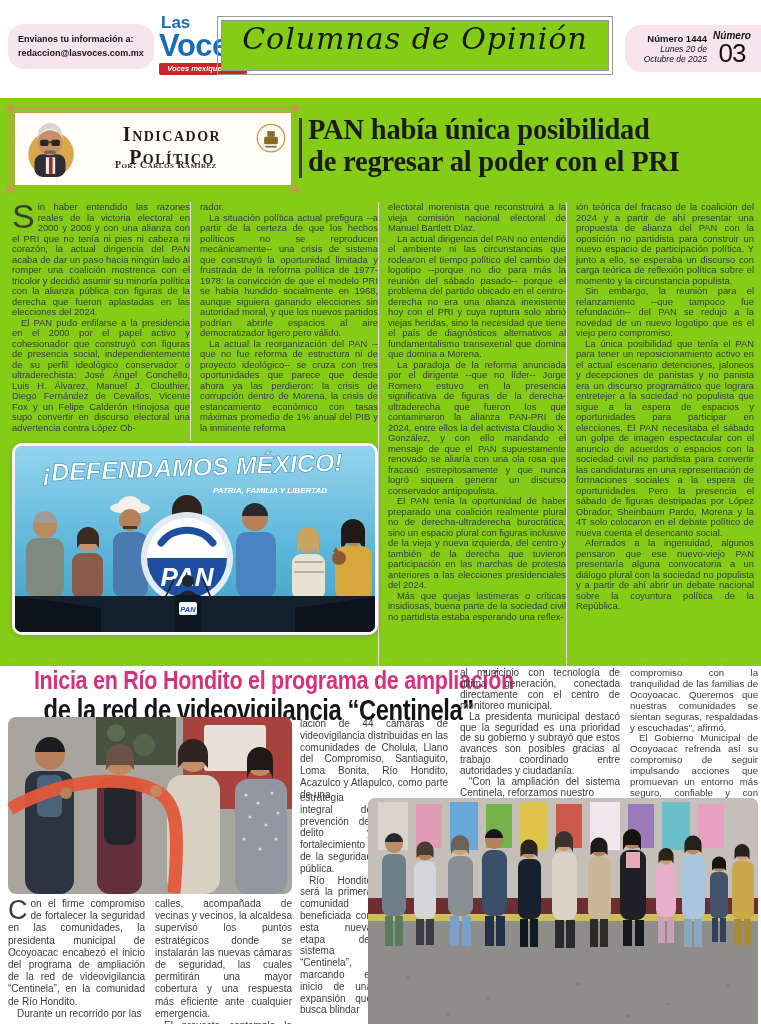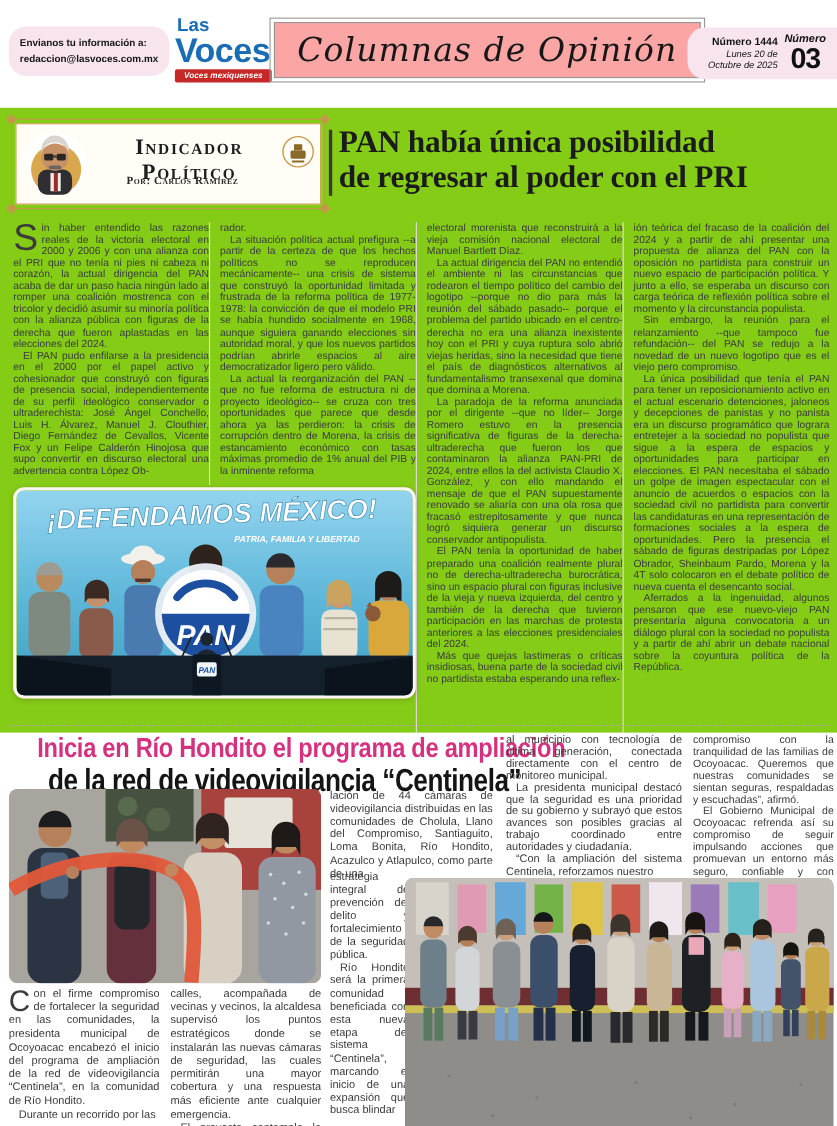--- a/index.html
+++ b/index.html
@@ -10,32 +10,32 @@
   
   .hdr { position:absolute; top:0; left:0; width:761px; height:78px; background:#fff; }
   .contact { position:absolute; left:8px; top:24px; width:146px; background:#f7e4ed;
              border-radius:16px; padding:9px 10px; font-size:9px; font-weight:bold;
              line-height:1.5; color:#141414; }
   .logo { position:absolute; left:159px; top:15px; width:92px; }
   .logo-las { color:#1a6cb5; font-weight:900; font-size:17px; line-height:.95; padding-left:2px; }
   .logo-voces { color:#1a6cb5; font-weight:900; font-size:31px; line-height:.95; letter-spacing:-.5px; }
   .logo-tag { background:#c62828; color:#fff; font-size:7.5px; font-weight:bold; font-style:italic;
               text-align:center; padding:1.5px 3px; border-radius:2px; margin-top:2px; width:88px; }
-  .section-box { position:absolute; left:249px; top:20px; width:388px; height:51px; background:#fca5a5;
+  .section-box { position:absolute; left:221px; top:20px; width:388px; height:51px; background:#84cc16;
                  border:1px solid #979797; outline:1px solid #979797; outline-offset:3px;
-                 display:flex; align-items:center; justify-content:center; }
+                 display:flex; align-items:flex-start; justify-content:center; }
   .section-title { font-family:"DejaVu Serif", serif; font-style:italic; font-size:30px;
                    letter-spacing:1px; color:#171717; }
   .issue-bubble { position:absolute; left:625px; top:25px; width:136px; height:47px;
                   background:#f7e4ed; border-radius:16px 0 0 16px; display:flex; align-items:center; }
   .issue-num { width:82px; text-align:right; font-size:9.5px; font-weight:bold; line-height:1.2; color:#141414; }
   .issue-num .d { font-weight:normal; font-style:italic; font-size:8.5px; }
   .page-block { width:50px; text-align:center; color:#111; }
   .page-label { font-style:italic; font-weight:bold; font-size:10px; line-height:1; }
-  .page-number { font-size:26px; font-weight:700; line-height:.95; letter-spacing:-1px; }
+  .page-number { font-size:26px; font-weight:400; line-height:.95; letter-spacing:-1px; }
 
   
   .a1 { position:absolute; top:78px; left:0; width:761px; height:580px; background:#84cc16;margin-top:20px; }
   .ind-box { position:absolute; left:14px; top:14px; width:278px; height:74px; background:#fffdf6;
              border:1.5px solid #c49a4a; outline:1.5px solid #c49a4a; outline-offset:3px; }
   .ind-corner { position:absolute; width:7px; height:7px; background:#c49a4a; transform:rotate(45deg); }
   .ic-tl { left:-8px; top:-8px; } .ic-tr { right:-8px; top:-8px; }
   .ic-bl { left:-8px; bottom:-8px; } .ic-br { right:-8px; bottom:-8px; }
   .ind-avatar { position:absolute; left:6px; top:7px; width:58px; height:58px; }
   .ind-title { position:absolute; left:68px; top:10px; width:178px; text-align:center;

